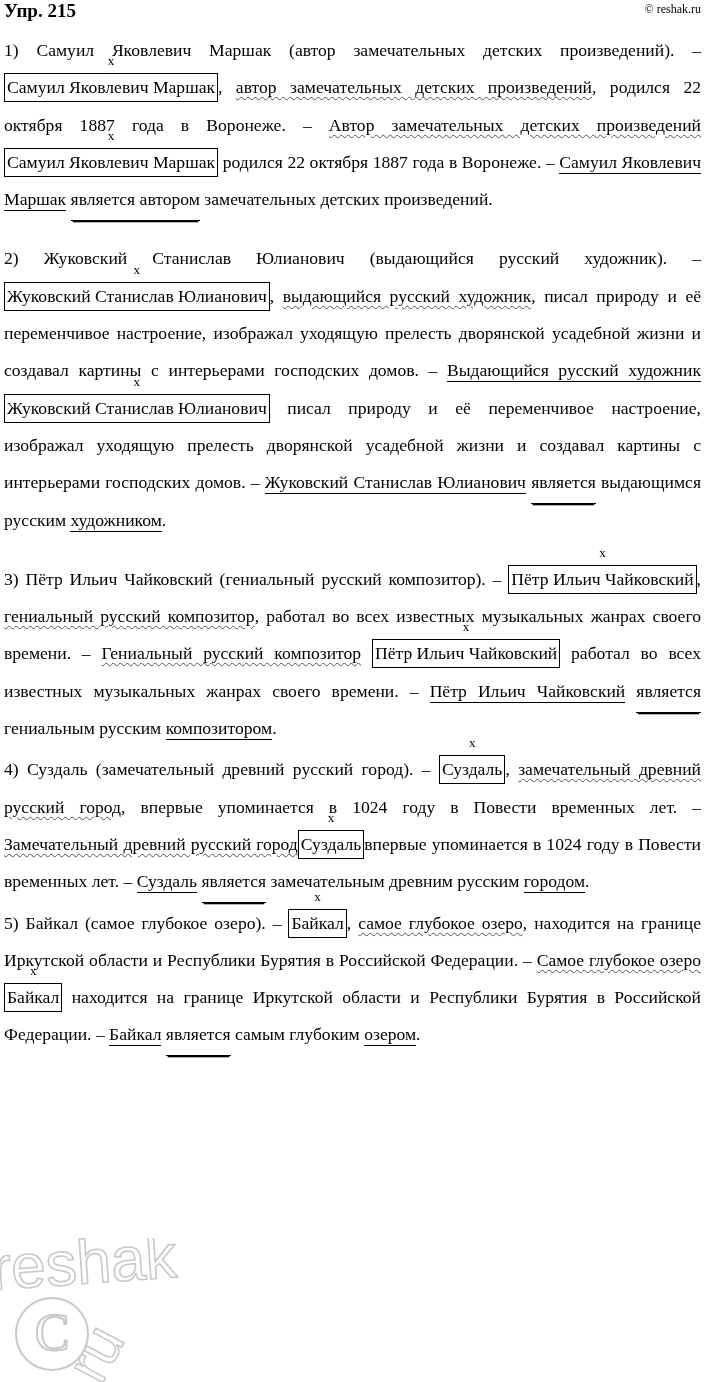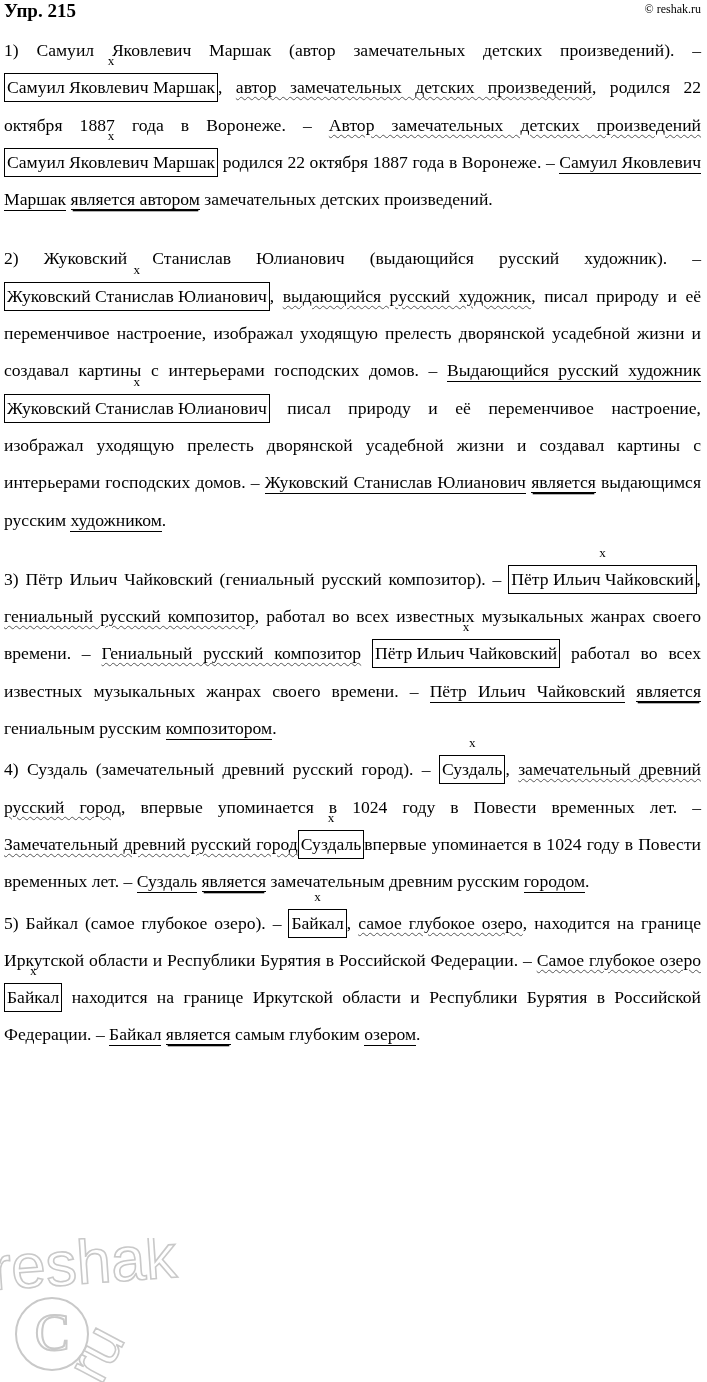--- a/index.html
+++ b/index.html
@@ -77,21 +77,21 @@
   
   .u1{
     border-bottom:1.4px solid #000;
     padding-bottom:1px;
   }
 
   
   .u2{
     border-bottom:1.3px solid #000;
     box-shadow:0 3px 0 -1.7px #000;
-    padding-bottom:0;
+    padding-bottom:11px;
   }
 
   
   .uw{
     text-decoration:underline wavy #555;
     text-decoration-thickness:1px;
     text-underline-offset:3px;
     font-family:Liberation Serif, serif;
   }
 

